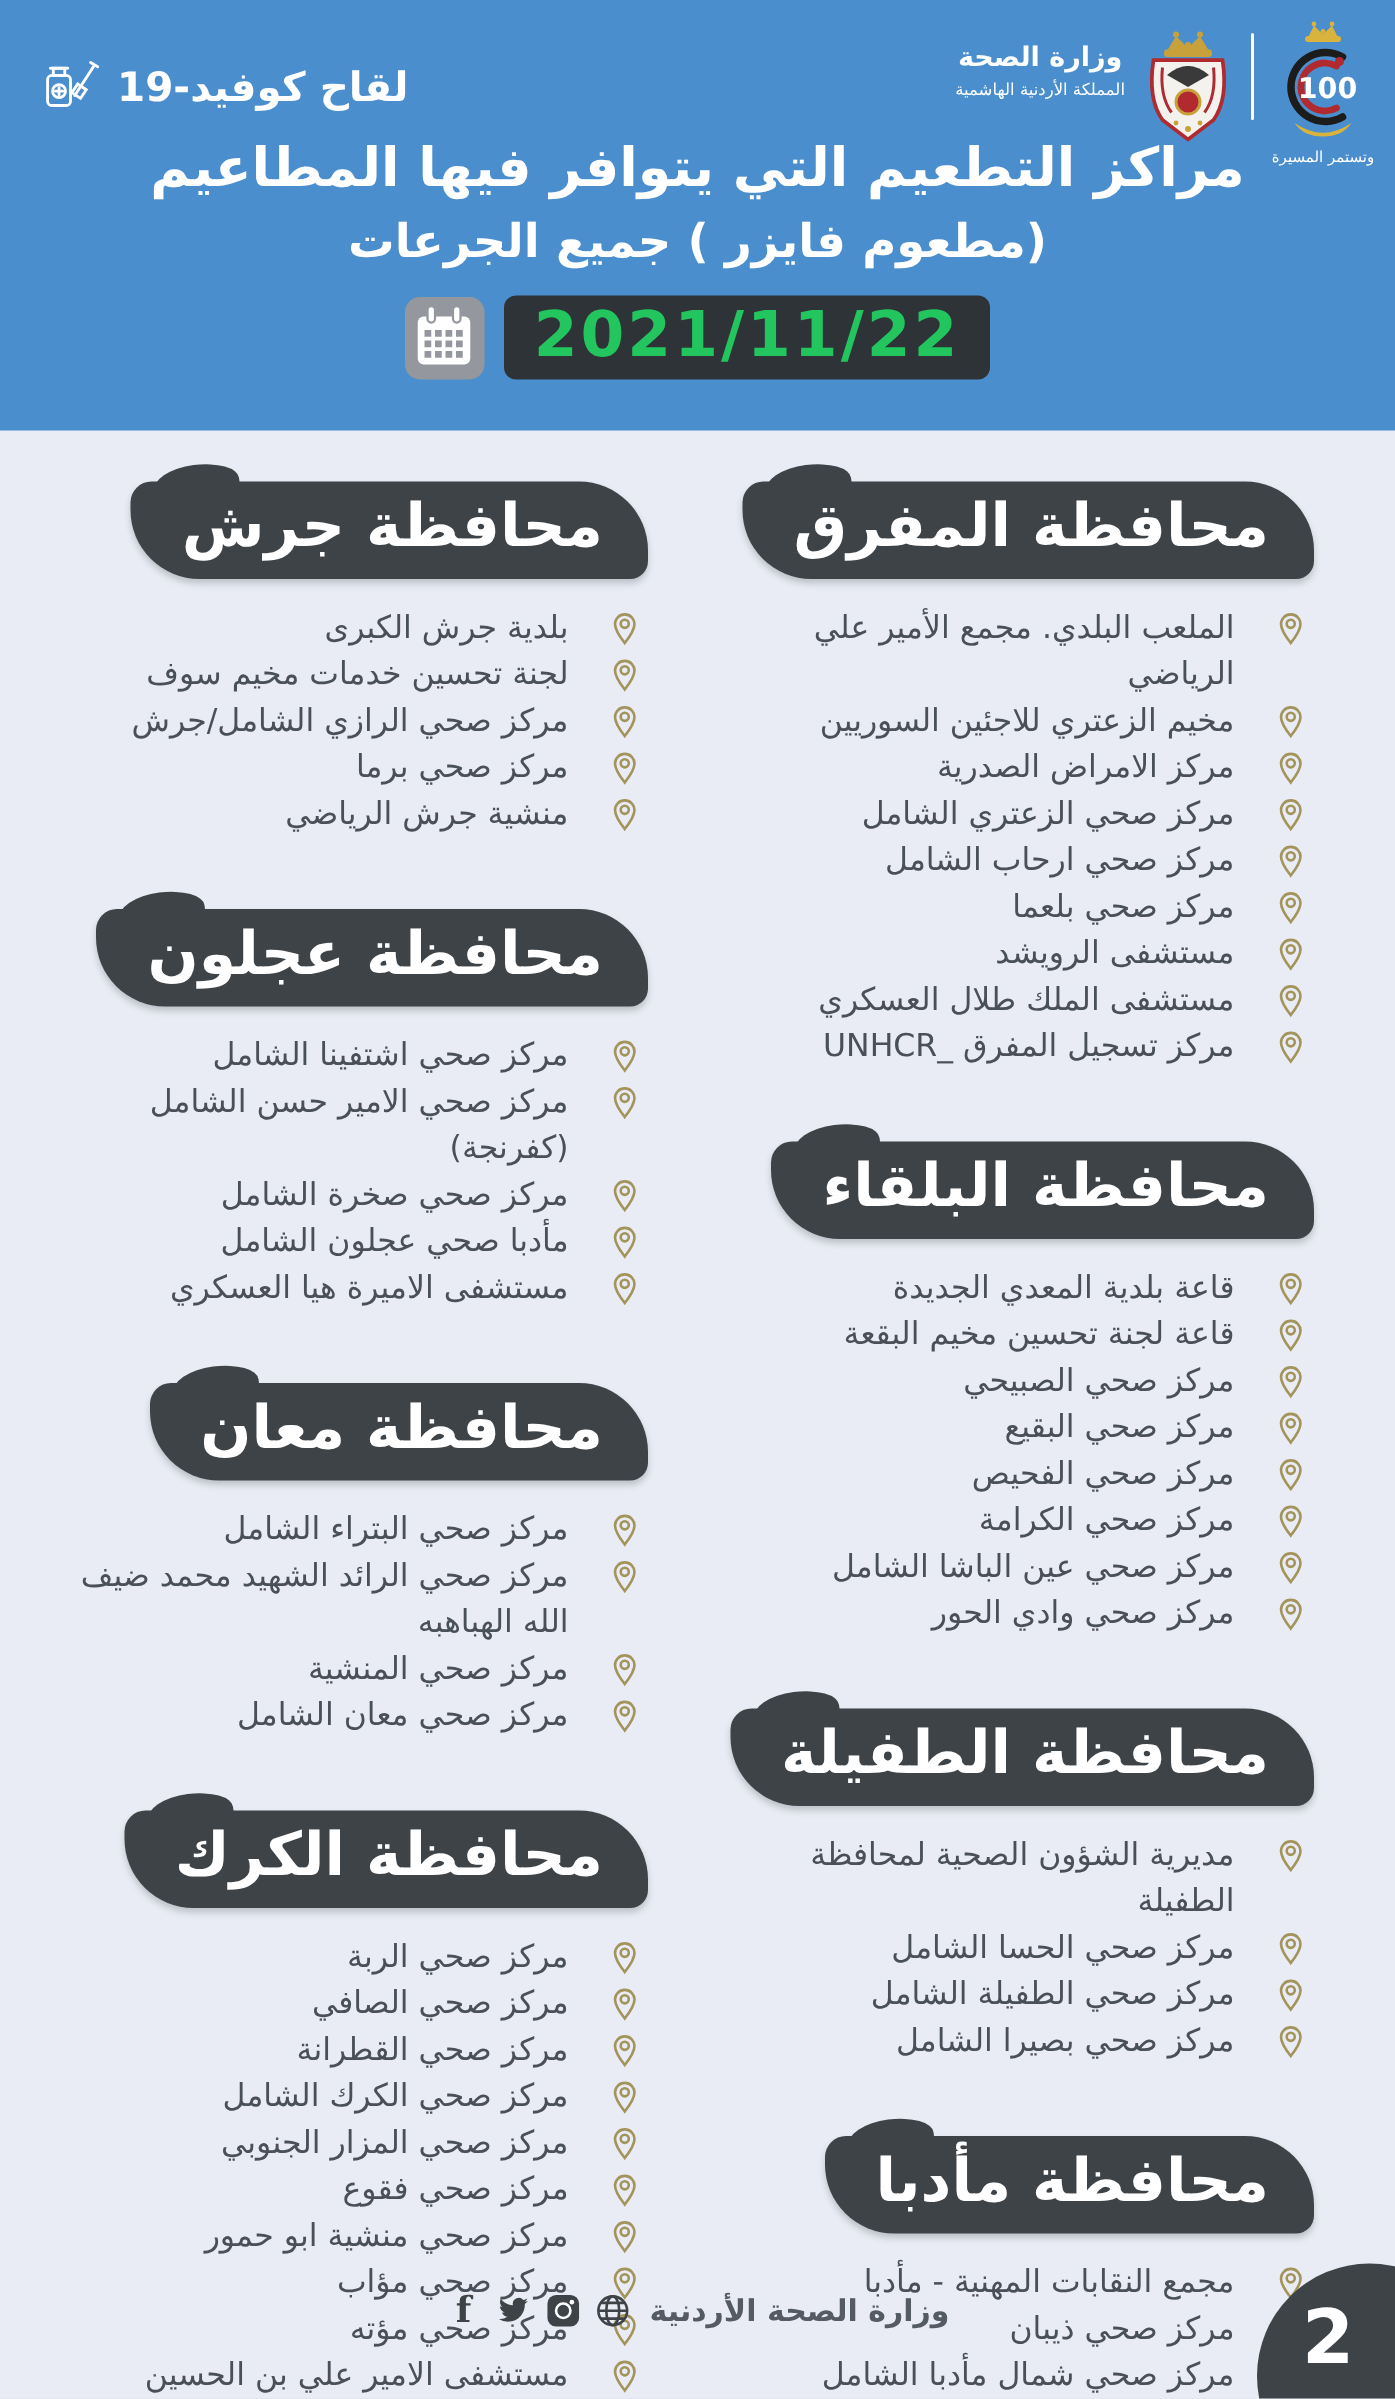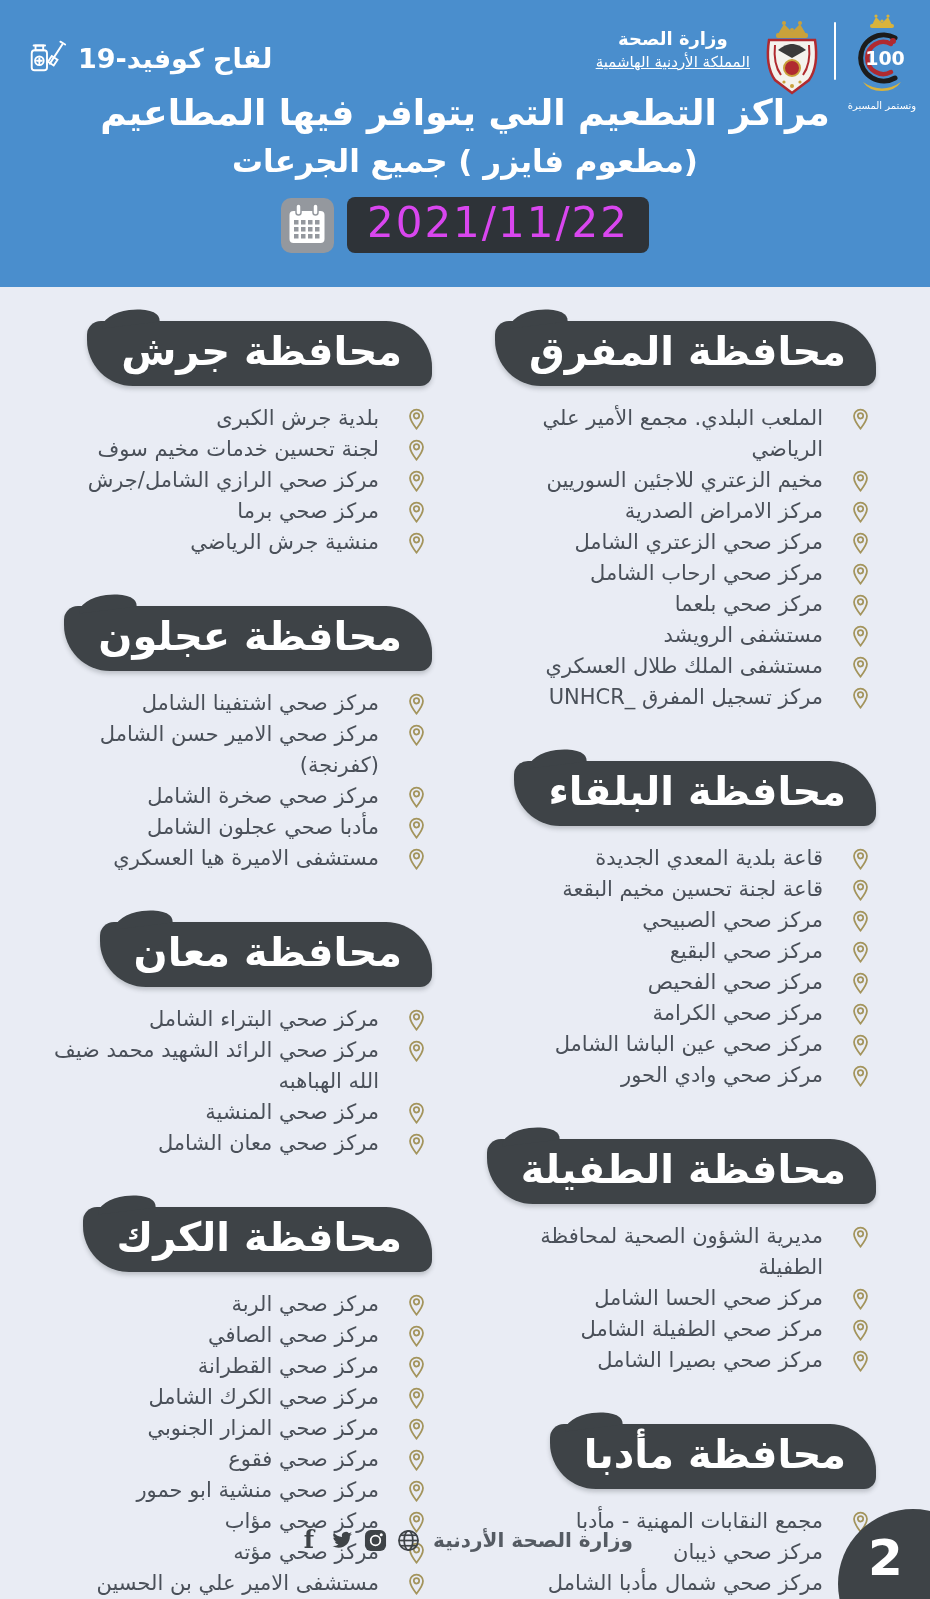--- a/index.html
+++ b/index.html
@@ -7,31 +7,31 @@
   .page{position:relative;width:930px;height:1599px;margin:0 auto;background:#e9ecf4;overflow:hidden;direction:rtl;}
 
   
   .header{position:relative;height:287px;background:#4a8ecd;}
   .vaccine-label{position:absolute;top:36px;left:26px;display:flex;flex-direction:row-reverse;align-items:center;gap:10px;color:#fff;}
   .vaccine-label .label-text{font-size:27px;font-weight:bold;white-space:nowrap;}
 
   .brand{position:absolute;top:12px;right:12px;display:flex;align-items:flex-start;gap:10px;}
   .ministry-text{color:#fff;text-align:center;margin-top:16px;}
   .ministry-name{font-size:18px;font-weight:bold;margin-bottom:4px;}
-  .kingdom-name{font-size:15px;text-decoration:underline;}
+  .kingdom-name{font-size:11px;}
   .brand-divider{width:2px;height:58px;background:#fff;margin-top:10px;border-radius:2px;}
   .centennial{display:flex;flex-direction:column;align-items:center;width:72px;}
   .centennial-caption{color:#fff;font-size:10px;margin-top:2px;white-space:nowrap;}
 
   .header-titles{position:absolute;top:92px;left:0;right:0;text-align:center;color:#fff;}
   .title-line1{margin:0 0 10px;font-size:36px;font-weight:bold;}
   .title-line2{margin:0 0 18px;font-size:31px;font-weight:bold;}
   .date-row{display:flex;direction:ltr;justify-content:center;align-items:center;gap:13px;}
   .calendar-chip{width:53px;height:55px;background:#94989e;border-radius:10px;display:flex;align-items:center;justify-content:center;}
-  .date-badge{background:#2e3338;color:#d946ef;border-radius:8px;padding:1px 20px 5px;font-size:42px;font-weight:normal;letter-spacing:2px;direction:ltr;line-height:50px;}
+  .date-badge{background:#2e3338;color:#22c55e;border-radius:8px;padding:1px 20px 5px;font-size:42px;font-weight:bold;letter-spacing:2px;direction:ltr;line-height:50px;}
 
   
   .columns{display:flex;align-items:flex-start;padding:34px 54px 0 10px;gap:14px;}
   .col{display:flex;flex-direction:column;align-items:flex-start;}
   .col-right{width:430px;}
   .col-left{width:418px;}
   .gov-section{display:flex;flex-direction:column;align-items:flex-start;}
   .gov-section + .gov-section{margin-top:48px;}
   .gov-badge{position:relative;background:#3e4347;color:#fff;border-radius:14px 46px 12px 46px;padding:7px 30px 12px 34px;margin-bottom:17px;box-shadow:0 3px 4px rgba(60,66,72,.25);}
   .gov-badge:before{content:"";position:absolute;top:-11px;left:14px;width:58px;height:15px;background:#3e4347;border-radius:100% 100% 0 0 / 200% 160% 0 0;transform:rotate(-7deg);}

